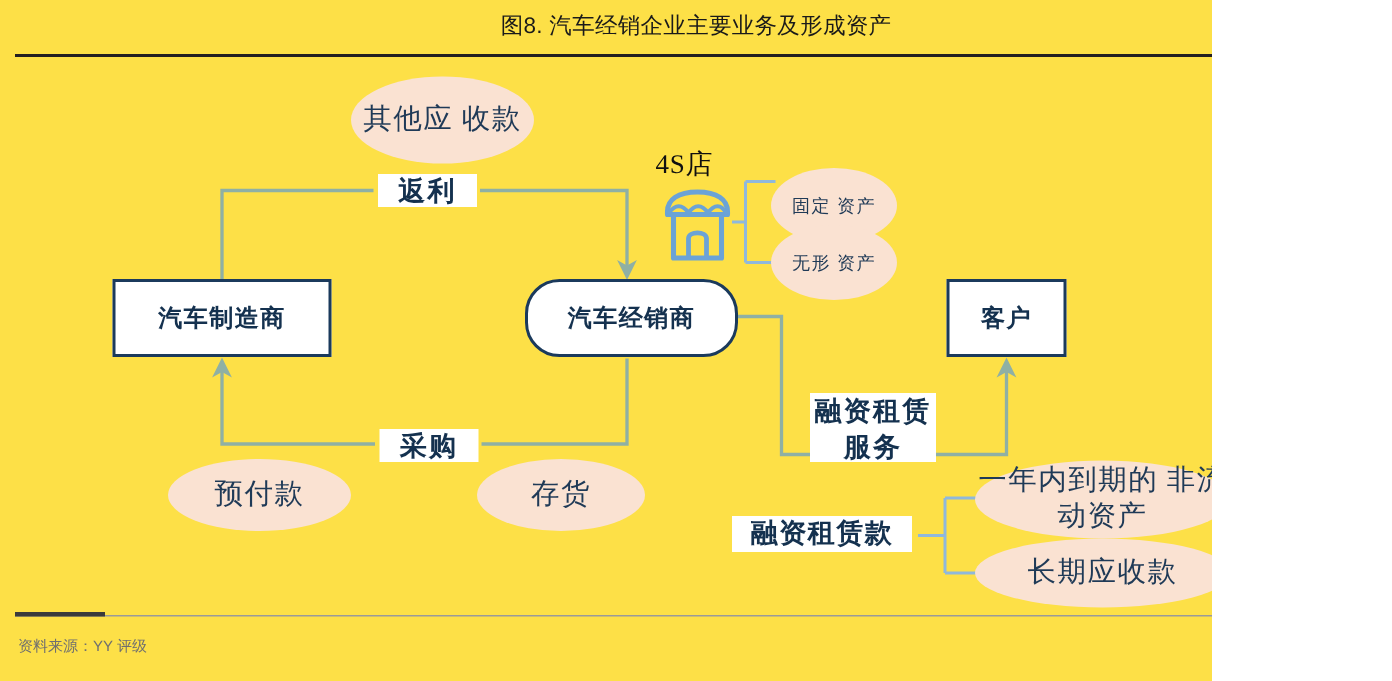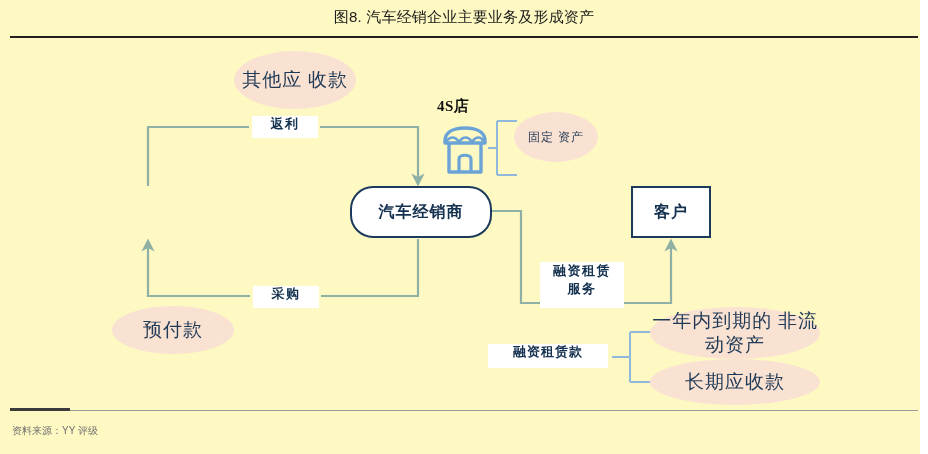--- a/index.html
+++ b/index.html
@@ -5,23 +5,23 @@
   html, body {
     margin: 0;
     padding: 0;
     background: #ffffff;
   }
   body {
     font-family: "Liberation Sans", "DejaVu Sans", sans-serif;
   }
   #page {
     position: relative;
-    width: 920px;
+    width: 808px;
     height: 454px;
-    background: #fef9c3;
+    background: #fde047;
     overflow: hidden;
   }
 
   
   .fig-title {
     position: absolute;
     left: 0;
     top: 8px;
     width: 928px;
     text-align: center;
@@ -108,35 +108,35 @@
     box-sizing: border-box;
   }
   .ellipse.small-text { font-size: 12px; }
 
   
   .edge-label {
     position: absolute;
     color: #14314f;
     font-family: "Liberation Serif", "DejaVu Serif", serif;
     font-weight: bold;
-    font-size: 13px;
+    font-size: 18px;
     letter-spacing: 1.5px;
     background: #ffffff;
     text-align: center;
     line-height: 1.3;
     white-space: pre-line;
   }
 
   
   .store-label {
     position: absolute;
     color: #101010;
     font-family: "Liberation Serif", "DejaVu Serif", serif;
-    font-weight: bold;
-    font-size: 15px;
+    font-weight: normal;
+    font-size: 18px;
     letter-spacing: 0.5px;
   }
   .store-icon {
     position: absolute;
   }
 </style>
 </head>
 <body>
 
 <div id="page">
@@ -179,30 +179,34 @@
       <path d="M630,332 L654,332" fill="none" stroke="#8fb8dc" stroke-width="2"></path>
       <path d="M630,382 L654,382" fill="none" stroke="#8fb8dc" stroke-width="2"></path>
     </g>
   </svg>
 
   <div class="ellipse" style="left:234px; top:51px; width:122px; height:58px;">其他应
 收款</div>
 
   <div class="ellipse" style="left:112px; top:306px; width:122px; height:48px;">预付款</div>
 
+  <div class="ellipse" style="left:318px; top:306px; width:112px; height:48px;">存货</div>
 
   <div class="ellipse small-text" style="left:514px; top:112px; width:84px; height:50px;">固定
 资产</div>
 
+  <div class="ellipse small-text" style="left:514px; top:150px; width:84px; height:50px;">无形
+资产</div>
 
   <div class="ellipse" style="left:650px; top:307px; width:170px; height:52px;">一年内到期的
 非流动资产</div>
 
   <div class="ellipse" style="left:650px; top:359px; width:170px; height:46px;">长期应收款</div>
 
+  <div class="node-box" style="left:75px; top:186px; width:146px; height:52px;">汽车制造商</div>
 
   <div class="node-box" style="left:350px; top:186px; width:142px; height:52px;border-radius:23px;">汽车经销商</div>
 
   <div class="node-box" style="left:631px; top:186px; width:80px; height:52px;">客户</div>
 
   <div class="edge-label" style="left:252px; top:116px; width:66px; height:22px;">返利</div>
 
   <div class="edge-label" style="left:253px; top:286px; width:66px; height:22px;">采购</div>
 
   <div class="edge-label" style="left:540px; top:262px; width:84px; height:46px; line-height:1.35;">融资租赁

